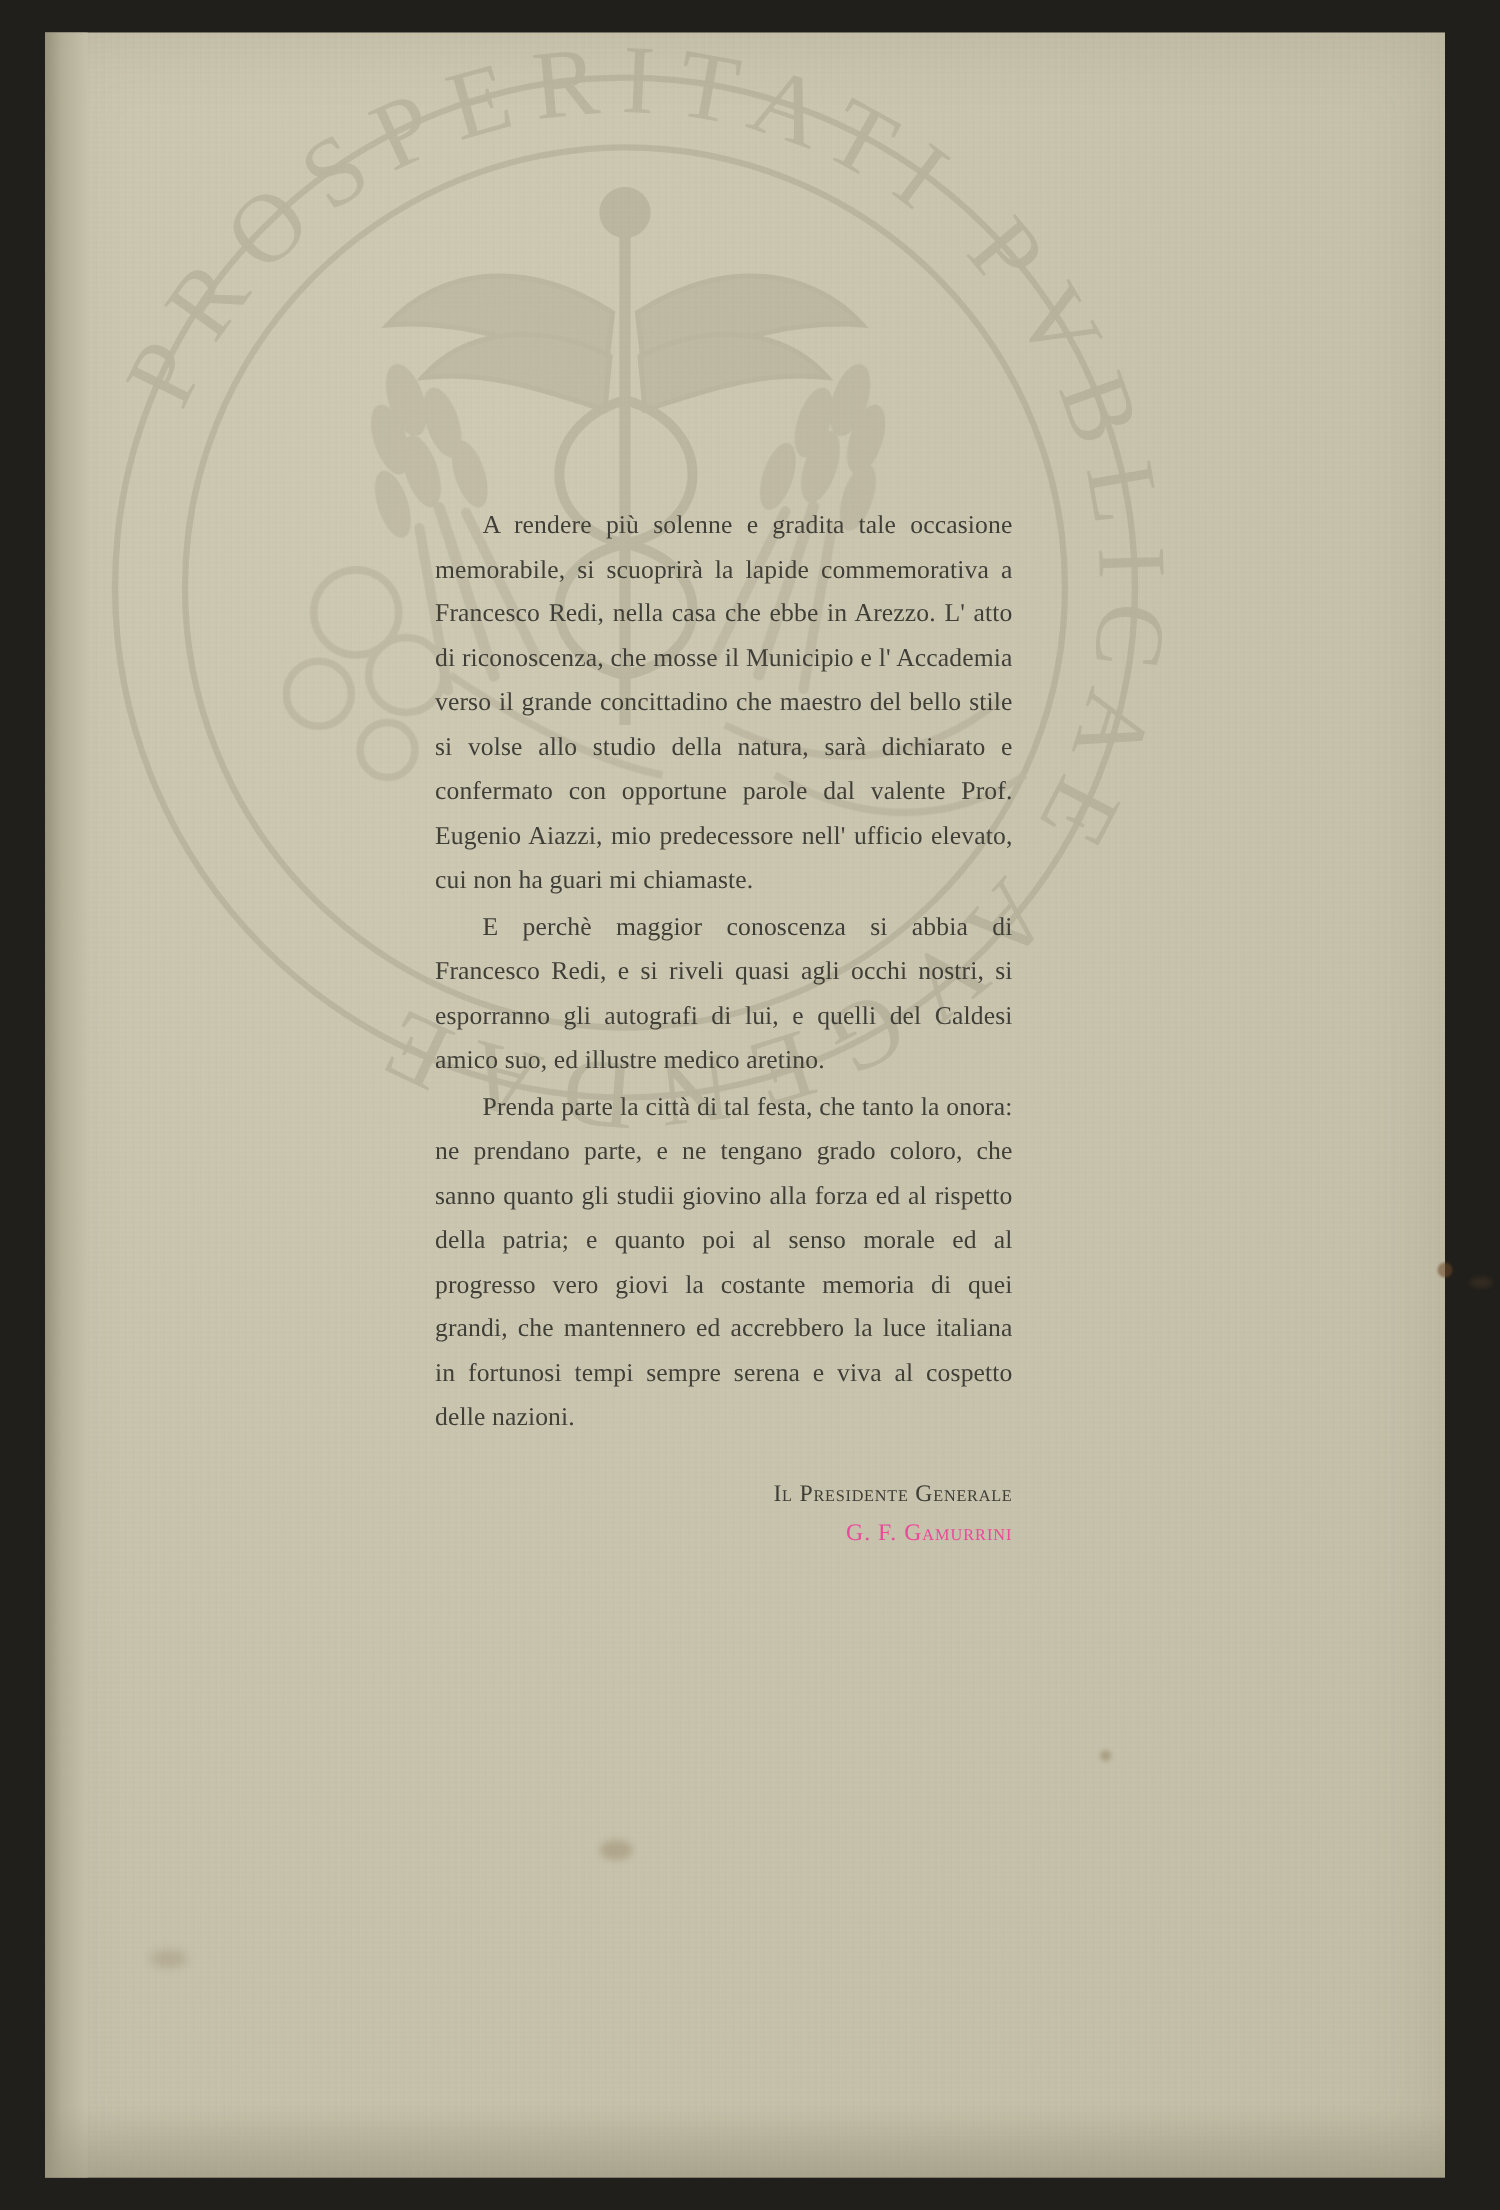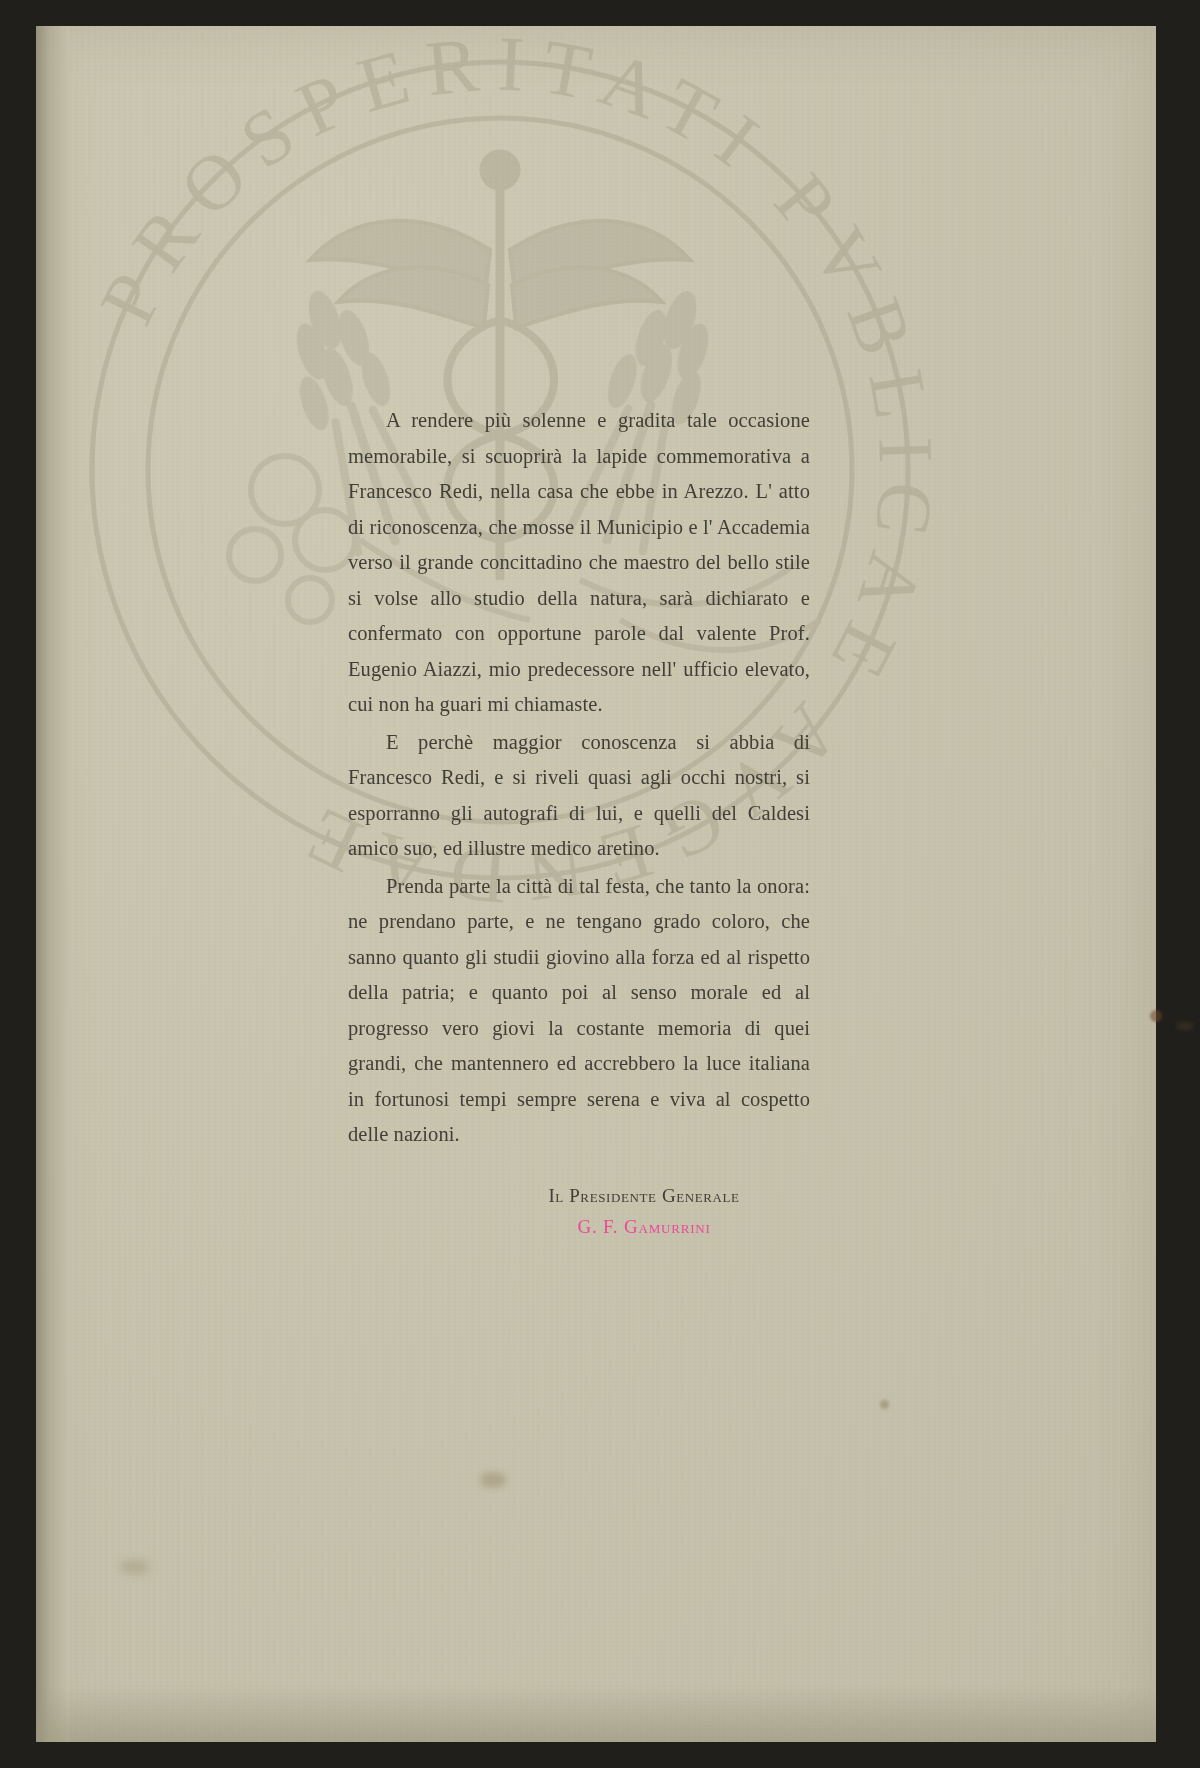--- a/index.html
+++ b/index.html
@@ -92,21 +92,21 @@
   }
   .dateline {
     margin: 14px 0 0 44px;
     font-style: italic;
     font-size: 17.5px;
     color: #45443b;
     letter-spacing: 0.2px;
   }
   .signature {
     margin-top: 32px;
-    text-align: center;
+    text-align: right;
     padding-left: 130px;
   }
   .sig-title {
     font-variant: small-caps;
     font-size: 19px;
     letter-spacing: 0.6px;
     color: #3f3e36;
   }
   .sig-name {
     margin-top: 9px;

